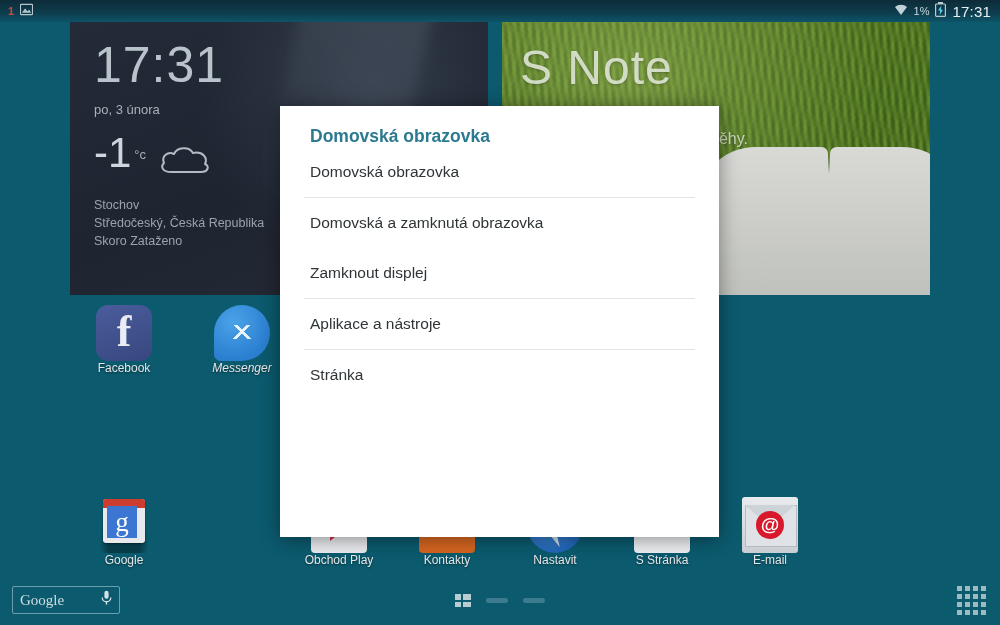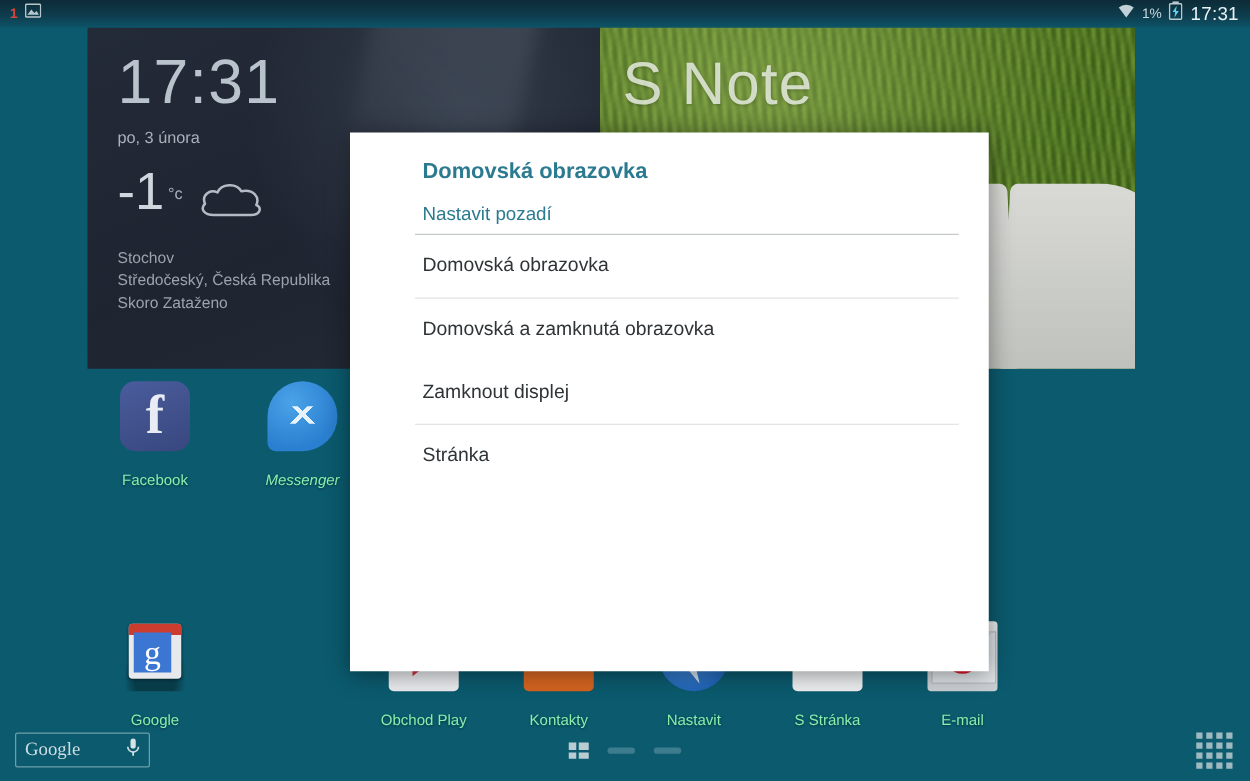--- a/index.html
+++ b/index.html
@@ -110,21 +110,21 @@
   .cw-loc {
     margin-top: 18px;
     color: #9aa4ad;
     font-size: 12.5px;
     line-height: 1.42;
   }
 
   
   #snote-widget {
     position: absolute;
-    left: 480px; top: 22px;
+    left: 502px; top: 22px;
     width: 428px; height: 273px;
     overflow: hidden;
     background: linear-gradient(170deg, #5d7f2c 0%, #44691f 38%, #3c5f1c 100%);
   }
   .sn-grass {
     position: absolute; inset: 0;
     background:
       repeating-linear-gradient(82deg, rgba(120,160,55,.55) 0 3px, rgba(55,90,20,.55) 3px 7px),
       repeating-linear-gradient(100deg, rgba(150,185,70,.32) 0 4px, rgba(40,70,15,.32) 4px 9px);
     filter: blur(1.2px);
@@ -178,22 +178,22 @@
     width: 96px;
     text-align: center;
   }
   .app-ico {
     width: 56px; height: 56px;
     margin: 0 auto;
     position: relative;
     border-radius: 10px;
   }
   .app-label {
-    margin-top: 16px;
-    color: #86efac;
+    margin-top: 0;
+    color: #e5e5e5;
     font-size: 12px;
     text-shadow: 0 1px 2px rgba(0,0,0,.45);
     white-space: nowrap;
   }
 
   
   .ic-facebook {
     background: linear-gradient(160deg, #4a5c9c 0%, #38477e 100%);
     border-radius: 12px;
   }
@@ -420,27 +420,26 @@
     gap: 3px;
     align-content: center;
     justify-content: center;
   }
   #apps-button i { background: #9fb9c1; display: block; }
 
   
   #dialog {
     position: absolute;
     left: 280px; top: 106px;
-    width: 511px; height: 431px;
+    width: 439px; height: 431px;
     background: #ffffff;
     box-shadow: 0 2px 18px rgba(0,0,0,.42);
     z-index: 50;
     box-sizing: border-box;
     overflow: hidden;
-    padding-left: 28px;
   }
   .dlg-title {
     color: #2b7a8f;
     font-size: 17.5px;
     font-weight: bold;
     padding: 20px 0 0 30px;
   }
   .dlg-section {
     color: #2b7a8f;
     font-size: 15px;
@@ -612,21 +611,21 @@
       <i></i>
         <i></i>
         <i></i>
         <i></i>
     </div>
   </div>
 
   <div id="dialog">
     <div class="dlg-title">Domovská obrazovka</div>
 
-    <div class="dlg-section">Nastavit pozadí</div>
     <div class="dlg-item">Domovská obrazovka</div>
     <div class="dlg-item last">Domovská a zamknutá obrazovka</div>
     <div class="dlg-item">Zamknout displej</div>
 
+    <div class="dlg-item">Aplikace a nástroje</div>
     <div class="dlg-item last">Stránka</div>
   </div>
 
 </div>
 
 </body></html>

